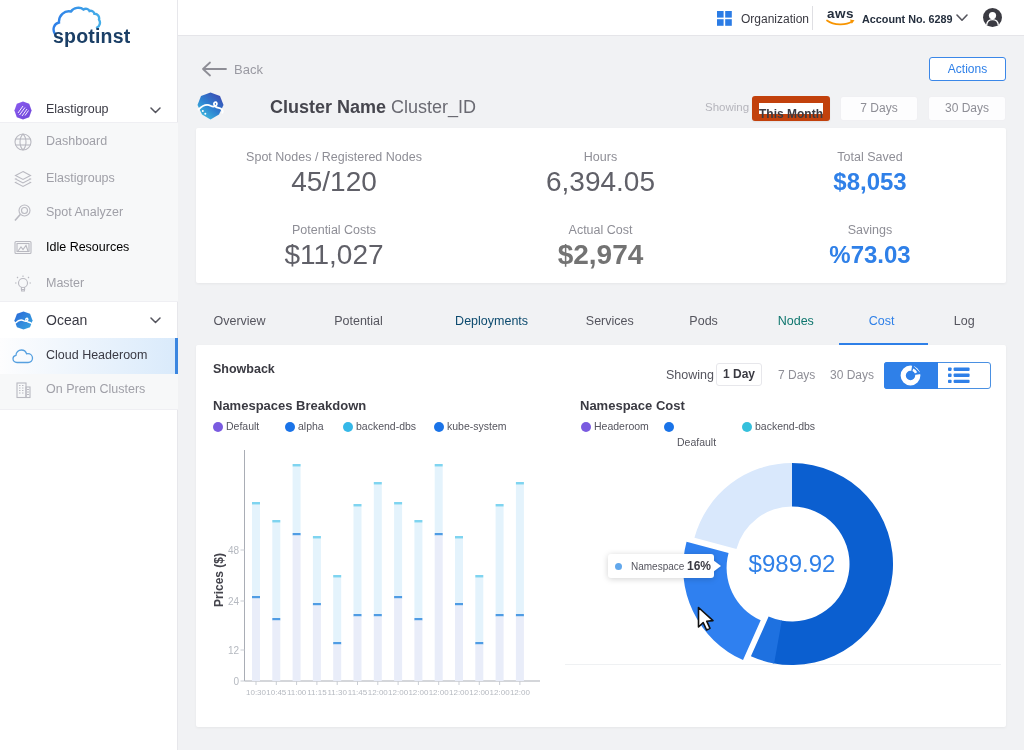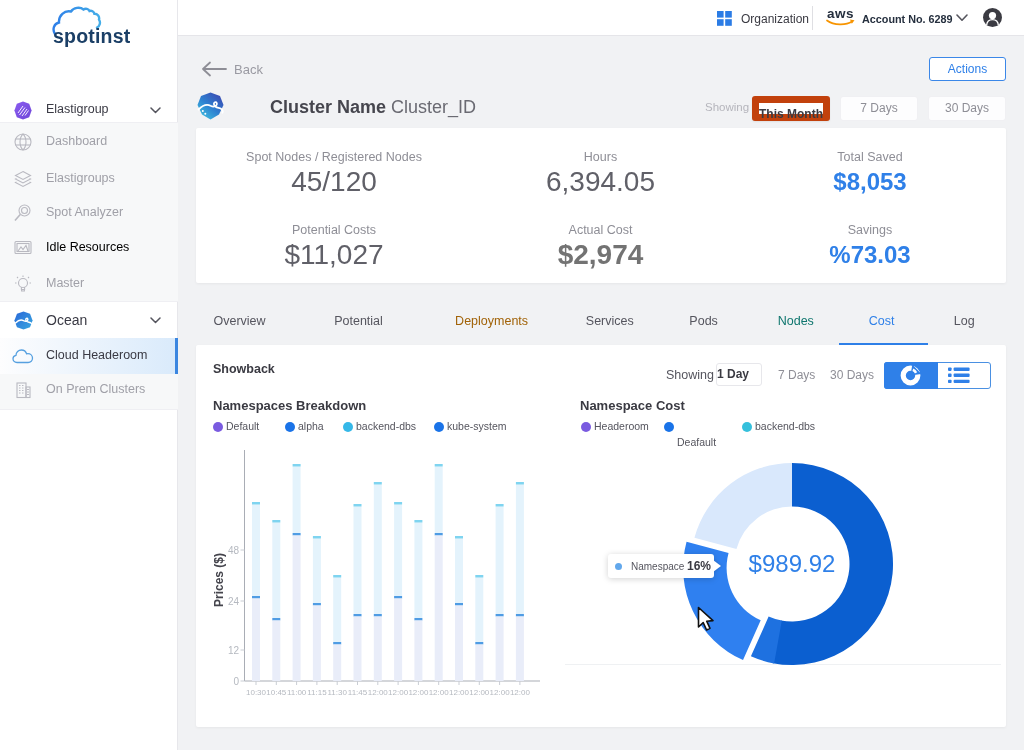--- a/index.html
+++ b/index.html
@@ -182,32 +182,32 @@
 <div class="abs" style="left:870px; top:168px; transform:translateX(-50%); font-size:24px; font-weight:700; color:#2f80e8; white-space:nowrap;">$8,053</div>
 <div class="abs" style="left:334px; top:223px; transform:translateX(-50%); font-size:12.5px; color:#8e8e96; white-space:nowrap;">Potential Costs</div>
 <div class="abs" style="left:334px; top:239px; transform:translateX(-50%); font-size:28px; font-weight:300; color:#606068; white-space:nowrap;">$11,027</div>
 <div class="abs" style="left:600.5px; top:223px; transform:translateX(-50%); font-size:12.5px; color:#8e8e96; white-space:nowrap;">Actual Cost</div>
 <div class="abs" style="left:600.5px; top:239px; transform:translateX(-50%); font-size:28px; font-weight:700; color:#737373; white-space:nowrap;">$2,974</div>
 <div class="abs" style="left:870px; top:223px; transform:translateX(-50%); font-size:12.5px; color:#8e8e96; white-space:nowrap;">Savings</div>
 <div class="abs" style="left:870px; top:241px; transform:translateX(-50%); font-size:24px; font-weight:700; color:#2f80e8; white-space:nowrap;">%73.03</div>
 
 <div class="abs" style="left:239.5px; top:314px; transform:translateX(-50%); font-size:12.5px; color:#55555e; white-space:nowrap;">Overview</div>
 <div class="abs" style="left:358.5px; top:314px; transform:translateX(-50%); font-size:12.5px; color:#55555e; white-space:nowrap;">Potential</div>
-<div class="abs" style="left:491.6px; top:314px; transform:translateX(-50%); font-size:12.5px; color:#a16207; white-space:nowrap;">Deployments</div>
+<div class="abs" style="left:491.6px; top:314px; transform:translateX(-50%); font-size:12.5px; color:#0c4a6e; white-space:nowrap;">Deployments</div>
 <div class="abs" style="left:609.8px; top:314px; transform:translateX(-50%); font-size:12.5px; color:#55555e; white-space:nowrap;">Services</div>
 <div class="abs" style="left:703.6px; top:314px; transform:translateX(-50%); font-size:12.5px; color:#55555e; white-space:nowrap;">Pods</div>
 <div class="abs" style="left:795.8px; top:314px; transform:translateX(-50%); font-size:12.5px; color:#0f766e; white-space:nowrap;">Nodes</div>
 <div class="abs" style="left:881.7px; top:314px; transform:translateX(-50%); font-size:12.5px; color:#2f80e8; white-space:nowrap;">Cost</div>
 <div class="abs" style="left:964.3px; top:314px; transform:translateX(-50%); font-size:12.5px; color:#55555e; white-space:nowrap;">Log</div>
 <div class="abs" style="left:839px; top:343px; width:89px; height:3px; background:#2f80e8;"></div>
 
 <div class="abs" style="left:196px; top:345px; width:810px; height:382px; background:#fff; border-radius:2px; box-shadow:0 1px 3px rgba(0,0,0,0.05);"></div>
 <div class="abs" style="left:213px; top:362px; font-size:12.5px; font-weight:700; color:#3a3a42;">Showback</div>
 <div class="abs" style="left:666px; top:368px; font-size:12.5px; color:#55555e;">Showing</div>
-<div class="abs" style="left:716px; top:363px; width:46px; height:23px; background:#fff; border:1px solid #e7e7eb; border-radius:3px; line-height:20px; font-size:12px; font-weight:700; color:#3a3a42;">1 Day</div>
+<div class="abs" style="left:716px; top:363px; width:46px; height:23px; background:#fff; border:1px solid #e7e7eb; border-radius:3px; text-align:center; line-height:20px; font-size:12px; font-weight:700; color:#3a3a42;">1 Day</div>
 <div class="abs" style="left:778px; top:368px; font-size:12px; color:#8e8e96;">7 Days</div>
 <div class="abs" style="left:830px; top:368px; font-size:12px; color:#8e8e96;">30 Days</div>
 
 <div class="abs" style="left:884px; top:362px; width:107px; height:27px; border:1px solid #4a90e2; border-radius:3px; background:#fff;"></div>
 <div class="abs" style="left:884px; top:362px; width:54px; height:27px; background:#2f80e8; border-radius:3px 0 0 3px;"></div>
 <svg class="abs" style="left:900px; top:365px;" width="21" height="21" viewBox="0 0 21 21">
   <circle cx="10.5" cy="10.5" r="7.3" stroke="#fff" fill="none" stroke-width="5.2"></circle>
   <path d="M10.5,10.5 L12.3,-0.5 L21.5,9 Z" fill="#2f80e8"></path>
   <path d="M13.3,3.4 A8,8 0 0 1 17.2,7.2 L14.9,8.4 A5.4,5.4 0 0 0 12.4,5.9 Z" fill="#fff"></path>
 </svg>

